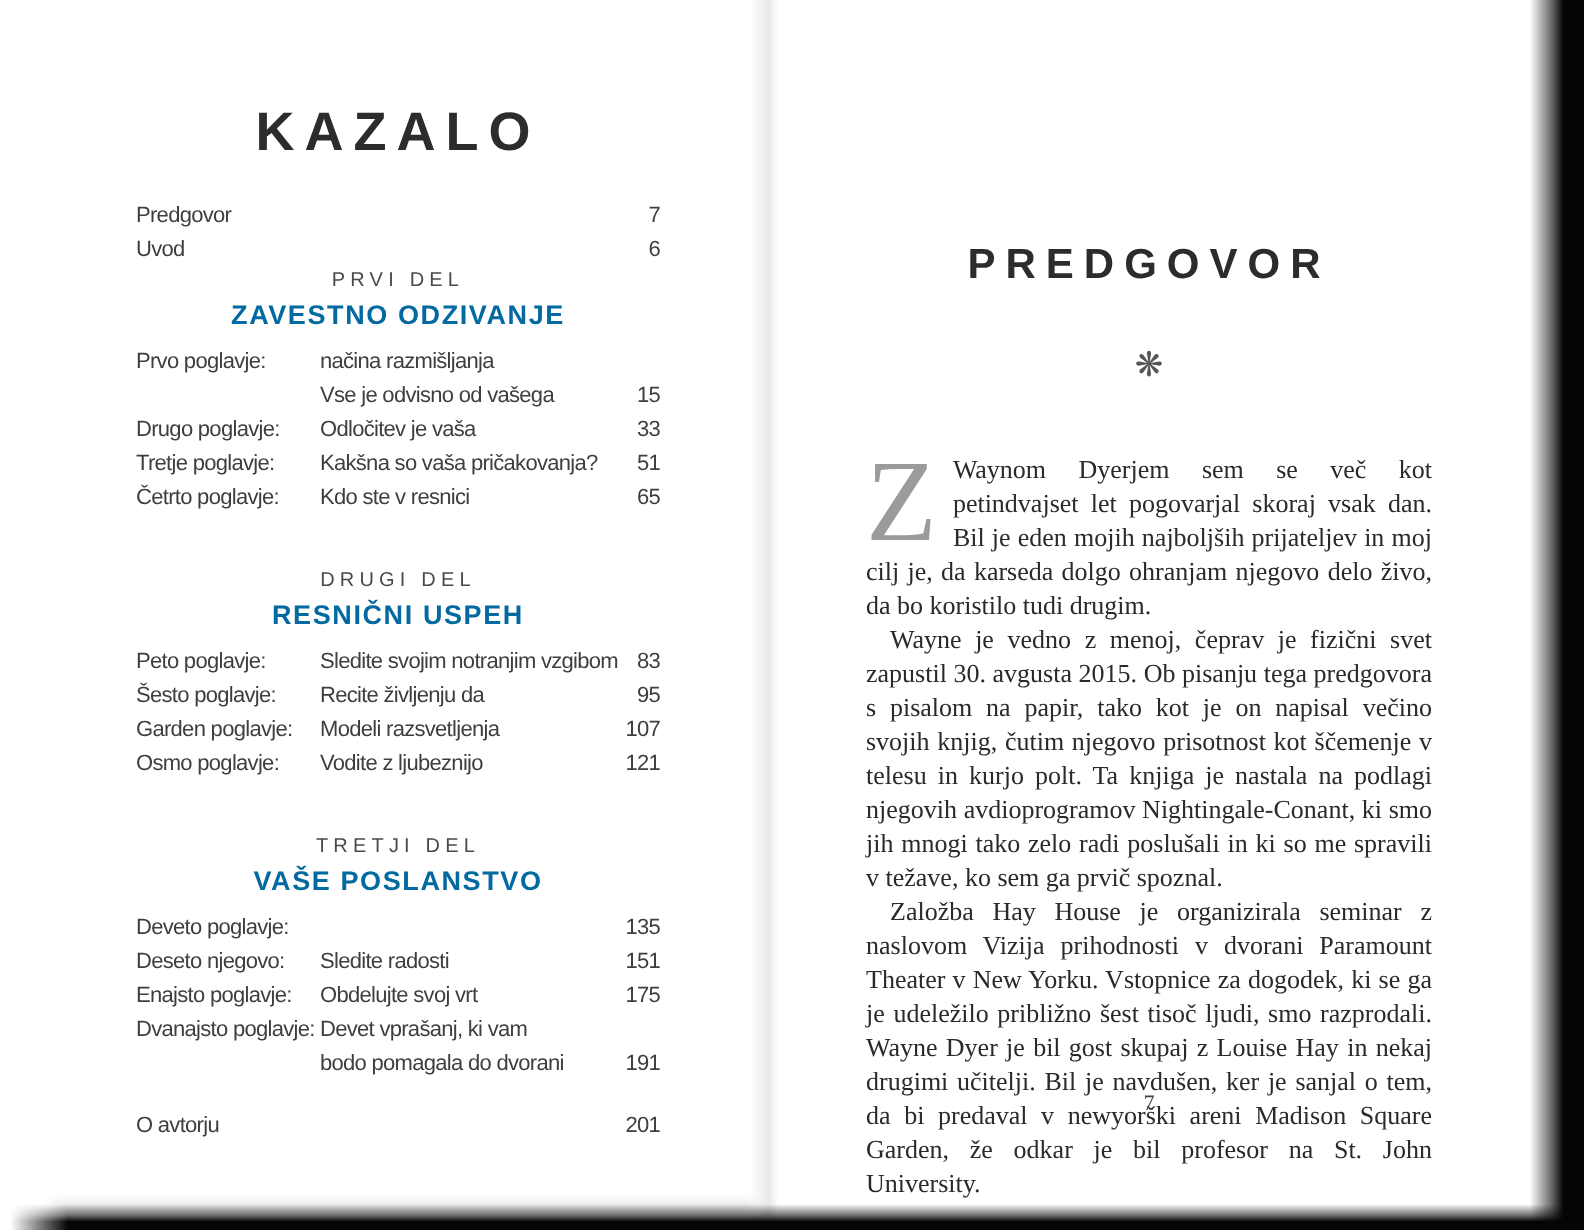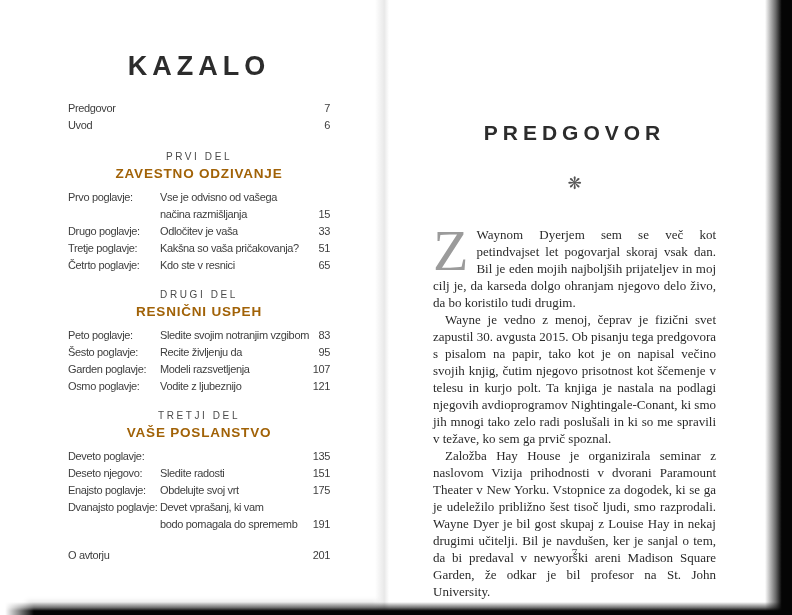--- a/index.html
+++ b/index.html
@@ -9,29 +9,29 @@
   }
   
   .left-page{position:absolute;left:0;top:0;width:385px;height:467px;background:#fff;}
   .toc{position:absolute;left:68px;top:0;width:262px;color:#3e3e3e;}
   .toc-main-title{
     margin-top:52px;text-align:center;font-size:27px;font-weight:bold;
     letter-spacing:5px;color:#2c2c2c;line-height:28px;
   }
   .toc-front{margin-top:20px;}
   .toc-back{margin-top:14px;}
-  .toc-section{margin-top:16px;}
-  .toc-section.s2,.toc-section.s3{margin-top:14px;}
+  .toc-section{}
+  .toc-section.s2,.toc-section.s3{margin-top:26px;}
   .toc-part{
     text-align:center;font-size:10px;letter-spacing:2.6px;color:#4a4a4a;
     line-height:13px;
   }
   .toc-part-title{
     text-align:center;font-size:13.5px;font-weight:bold;letter-spacing:0.8px;
-    color:#a16207;line-height:16px;margin-top:3px;
+    color:#0369a1;line-height:16px;margin-top:3px;
   }
   .toc-entries{margin-top:7px;}
   .toc-row{display:flex;font-size:11px;letter-spacing:-0.35px;line-height:17px;}
   .toc-label{width:92px;flex-shrink:0;white-space:nowrap;}
   .toc-title{flex:1;white-space:nowrap;}
   .toc-num{margin-left:auto;align-self:flex-end;text-align:right;padding-left:6px;}
   
   .right-page{position:absolute;left:392px;top:0;width:383px;height:615px;background:#fff;}
   .fw{position:absolute;left:41px;top:0;width:283px;}
   .fw-title{
@@ -99,22 +99,22 @@
           </div>
         </div>
       <div id="toc-sections">
           <div class="toc-section s1">
             <div class="toc-part">PRVI DEL</div>
             <div class="toc-part-title">ZAVESTNO ODZIVANJE</div>
             <div class="toc-entries">
               <div class="toc-row">
                 <span class="toc-label">Prvo poglavje:</span>
                 <span class="toc-title">
+                  <div>načina razmišljanja</div>
                   <div>Vse je odvisno od vašega</div>
-                  <div>načina razmišljanja</div>
                 </span>
                 <span class="toc-num">15</span>
               </div>
               <div class="toc-row">
                 <span class="toc-label">Drugo poglavje:</span>
                 <span class="toc-title">
                   <div>Odločitev je vaša</div>
                 </span>
                 <span class="toc-num">33</span>
               </div>
@@ -187,21 +187,21 @@
                 <span class="toc-label">Enajsto poglavje:</span>
                 <span class="toc-title">
                   <div>Obdelujte svoj vrt</div>
                 </span>
                 <span class="toc-num">175</span>
               </div>
               <div class="toc-row">
                 <span class="toc-label">Dvanajsto poglavje:</span>
                 <span class="toc-title">
                   <div>Devet vprašanj, ki vam</div>
-                  <div>bodo pomagala do sprememb</div>
+                  <div>bodo pomagala do dvorani</div>
                 </span>
                 <span class="toc-num">191</span>
               </div>
             </div>
           </div>
         </div>
       <div class="toc-back" id="toc-back">
           <div class="toc-row">
             <span class="toc-label">O avtorju</span>
             <span class="toc-title"></span>

